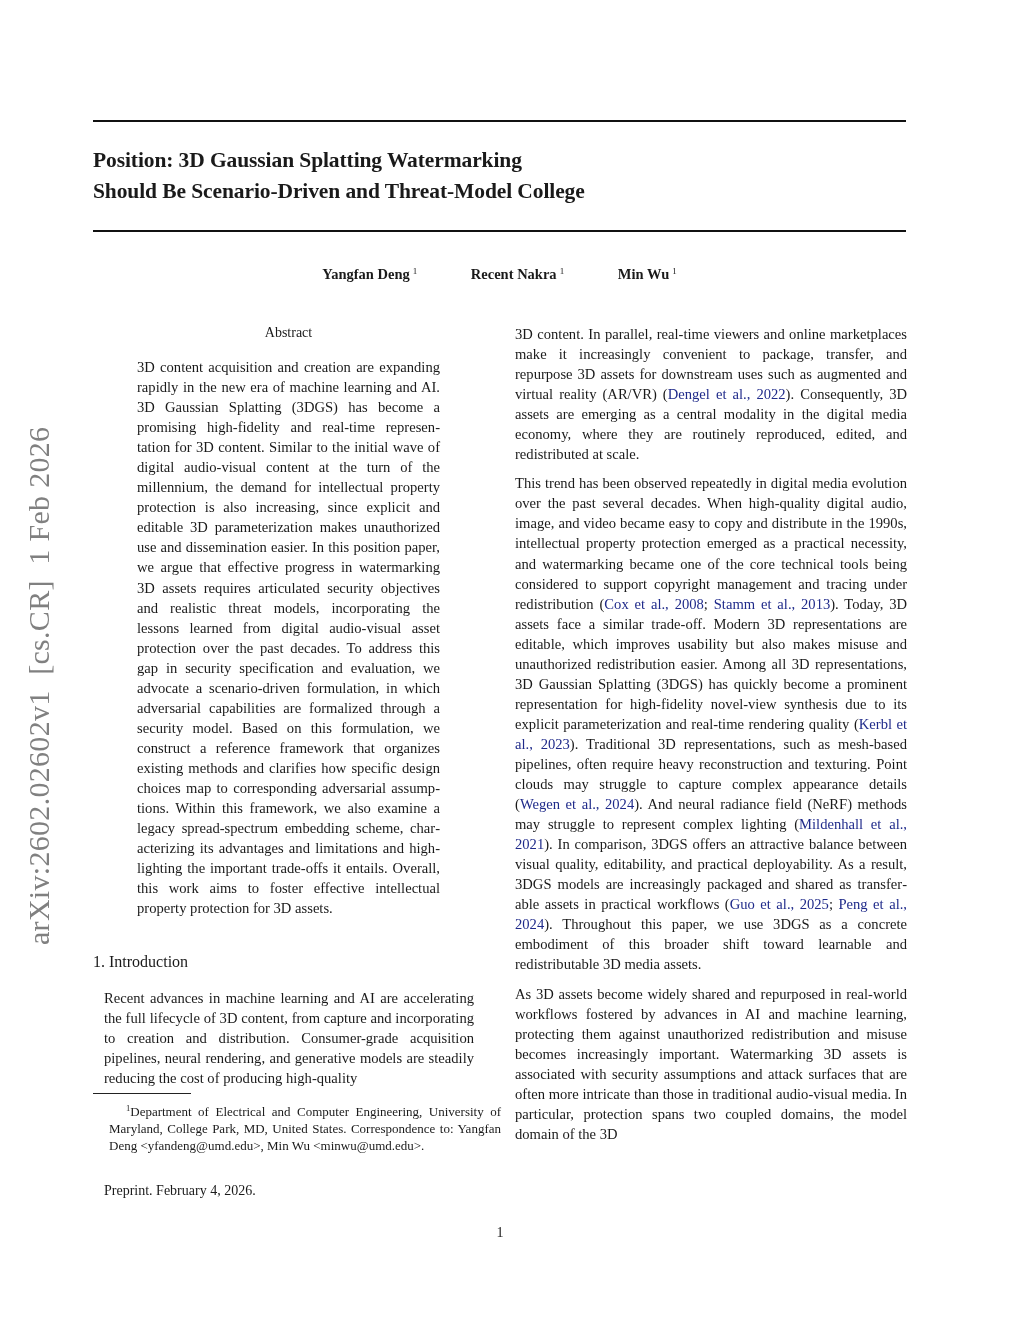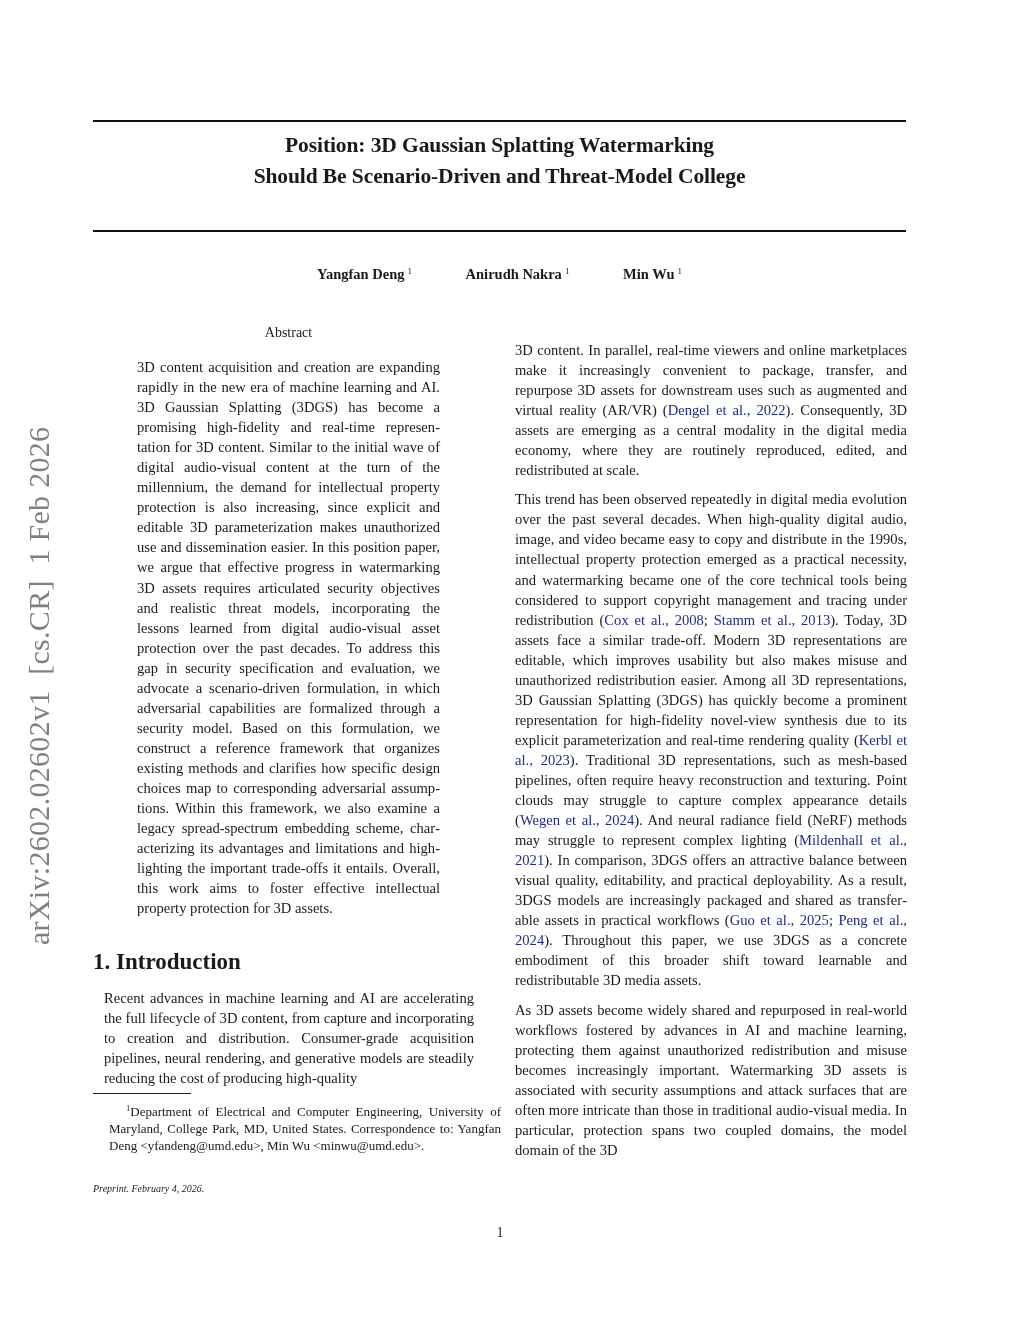--- a/index.html
+++ b/index.html
@@ -4,67 +4,67 @@
 <style>
   html, body { margin: 0; padding: 0; background: #ffffff; }
   body {
     width: 1024px; height: 1325px; position: relative; overflow: hidden;
     font-family: "Liberation Serif", "DejaVu Serif", serif; color: #1a1a1a;
   }
   .rule { position: absolute; left: 93px; width: 813px; background: #111; }
   .rule.top { top: 120px; height: 2px; }
   .rule.bottom { top: 230px; height: 2px; }
   .title {
-    position: absolute; left: 93px; width: 813px; top: 130px;
-    text-align: center; font-weight: bold; font-size: 21.5px; line-height: 31px;
+    position: absolute; left: 93px; width: 813px; top: 145px;
+    text-align: left; font-weight: bold; font-size: 21.5px; line-height: 31px;
     letter-spacing: -0.1px;
   }
   .title span { display: block; }
   .authors {
     position: absolute; left: 93px; width: 813px; top: 266px;
     text-align: center; font-weight: bold; font-size: 14.5px;
   }
   .authors .author { margin: 0 25px; }
   .authors sup { font-weight: normal; font-size: 9px; vertical-align: 5px; margin-left: 3px; }
   .arxiv-stamp {
     position: absolute; left: 22px; top: 945px;
     transform-origin: 0 0; transform: rotate(-90deg);
     font-size: 30px; color: #808080; white-space: pre; letter-spacing: 0.3px;
   }
   .col { position: absolute; font-size: 14.6px; line-height: 20.05px; text-align: justify; hyphens: manual; }
   .abstract-block { left: 126px; width: 325px; top: 320px; }
   .abstract-title { text-align: center; font-weight: normal; font-size: 14px; line-height: 26px; margin-bottom: 8px; }
   .intro-block { left: 93px; width: 392px; top: 950px; }
-  .section-heading { font-weight: bold; font-size: 23px; line-height: 24px; margin: 0 0 14px 0; }
-  .right-col { left: 515px; width: 392px; top: 324px; margin-top: 16px; }
+  .section-heading { font-weight: normal; font-size: 16px; line-height: 24px; margin: 0 0 14px 0; }
+  .right-col { left: 515px; width: 392px; top: 324px; }
   .right-col p { margin: 0 0 9px 0; }
   p { margin: 11px; }
   a.cite { color: #1f2a8a; text-decoration: none; }
   .footnote-rule { position: absolute; left: 93px; top: 1093px; width: 98px; height: 1px; background: #222; }
   .footnote { position: absolute; left: 109px; width: 392px; top: 1100px; font-size: 13px; line-height: 17.2px; text-align: justify; }
   .footnote sup { font-size: 8.5px; vertical-align: 5px; }
   .footnote .indent { display: inline-block; width: 17px; }
-  .preprint { position: absolute; left: 93px; top: 1183px; font-size: 10px; font-style: italic; }
+  .preprint { position: absolute; left: 104px; top: 1183px; font-size: 14px; }
   .page-number { position: absolute; left: 0; width: 1000px; top: 1225px; text-align: center; font-size: 14px; }
 </style>
 </head>
 <body>
 
 <div class="arxiv-stamp">arXiv:2602.02602v1  [cs.CR]  1 Feb 2026</div>
 
 <div class="rule top"></div>
 <h1 class="title" style="margin:0;">
   <span>Position: 3D Gaussian Splatting Watermarking</span>
   <span>Should Be Scenario-Driven and Threat-Model College</span>
 </h1>
 <div class="rule bottom"></div>
 
 <div class="authors">
   <span class="author"><span>Yangfan Deng</span><sup>1</sup></span>
-  <span class="author"><span>Anirudh Nakra</span><sup>1</sup></span>
+  <span class="author"><span>Recent Nakra</span><sup>1</sup></span>
   <span class="author"><span>Min Wu</span><sup>1</sup></span>
 </div>
 
 <div class="col abstract-block">
   <div class="abstract-title">Abstract</div>
   <p>3D content acquisition and creation are expanding rapidly in the new era of machine learning and AI. 3D Gaussian Splatting (3DGS) has become a promising high-fidelity and real-time represen­tation for 3D content. Similar to the initial wave of digital audio-visual content at the turn of the millennium, the demand for intellectual property protection is also increasing, since explicit and editable 3D parameterization makes unauthorized use and dissemination easier. In this position pa­per, we argue that effective progress in watermark­ing 3D assets requires articulated security objec­tives and realistic threat models, incorporating the lessons learned from digital audio-visual asset protection over the past decades. To address this gap in security specification and evaluation, we advocate a scenario-driven formulation, in which adversarial capabilities are formalized through a security model. Based on this formulation, we construct a reference framework that organizes existing methods and clarifies how specific design choices map to corresponding adversarial assump­tions. Within this framework, we also examine a legacy spread-spectrum embedding scheme, char­acterizing its advantages and limitations and high­lighting the important trade-offs it entails. Over­all, this work aims to foster effective intellectual property protection for 3D assets.</p>
 </div>
 
 <div class="col intro-block">
   <h2 class="section-heading">1. Introduction</h2>

